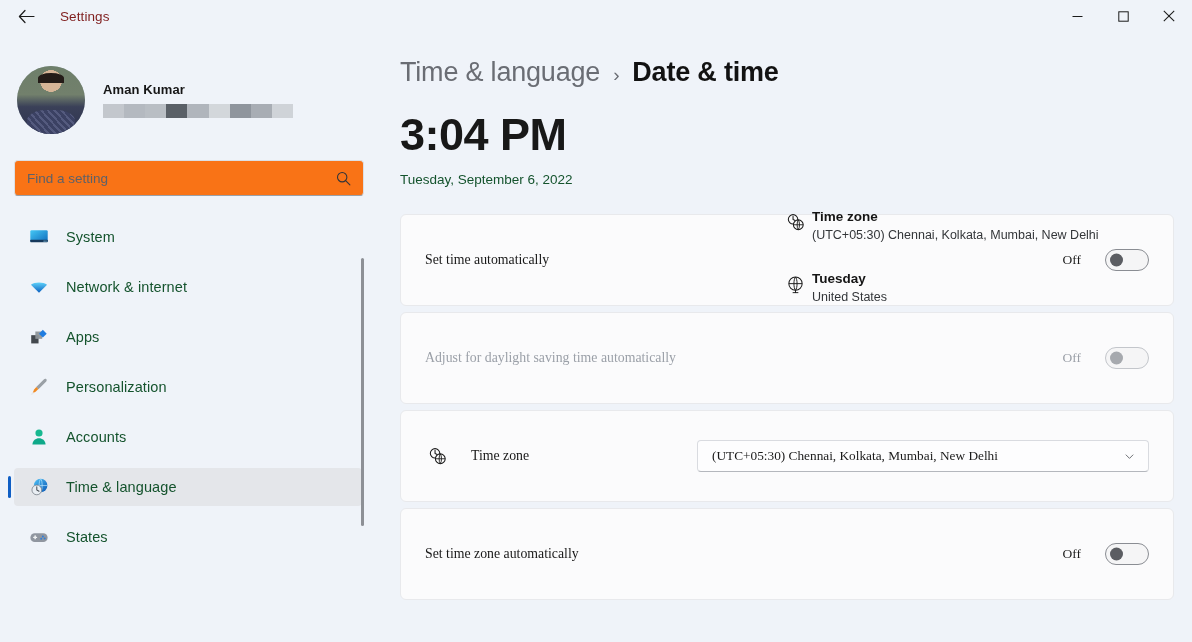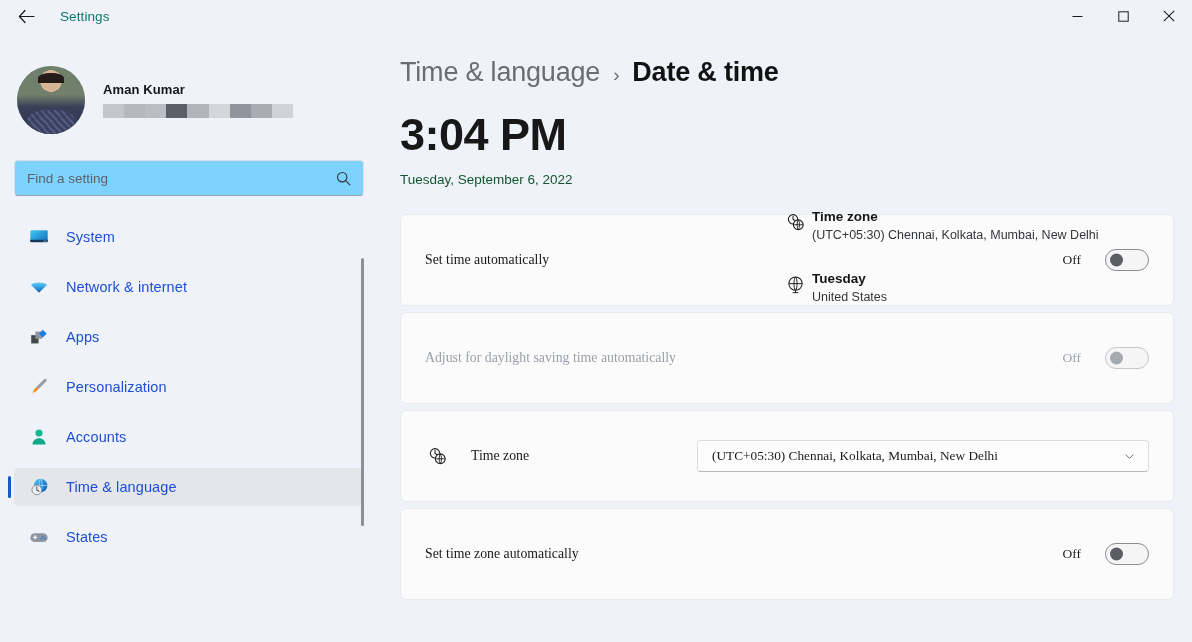--- a/index.html
+++ b/index.html
@@ -30,21 +30,21 @@
     width: 40px; height: 30px;
     margin-left: 6px;
     display: flex;
     align-items: center;
     justify-content: center;
     border-radius: 4px;
     cursor: pointer;
   }
   .app-title {
     font-size: 13.5px;
-    color: #0f766e;
+    color: #7f1d1d;
     margin-left: 14px;
     letter-spacing: .1px;
   }
   .winbtns {
     position: absolute;
     right: 0; top: 0;
     display: flex;
     height: 32px;
   }
   .winbtn {
@@ -109,21 +109,21 @@
   .redact {
     margin-top: 7px;
     width: 190px; height: 14px;
     display: flex;
   }
   .redact i { display: block; height: 100%; }
 
   .search-wrap {
     margin: 26px 0 0 14px;
     width: 350px; height: 36px;
-    background: #7dd3fc;
+    background: #f97316;
     border: 1px solid #dcdfe4;
     border-bottom-color: #9aa0a8;
     border-radius: 4px;
     display: flex;
     align-items: center;
     padding: 0 12px;
   }
   .search-wrap input {
     flex: 1;
     border: none;
@@ -161,21 +161,21 @@
   .navicon {
     width: 22px; height: 22px;
     flex: 0 0 auto;
     display: flex;
     align-items: center;
     justify-content: center;
     margin-right: 16px;
   }
   .navlabel {
     font-size: 14.5px;
-    color: #1d4ed8;
+    color: #14532d;
     letter-spacing: .1px;
   }
 
   .sb-scrollbar {
     position: absolute;
     left: 361px; top: 226px;
     width: 3px; height: 268px;
     border-radius: 2px;
     background: #8d9096;
   }

